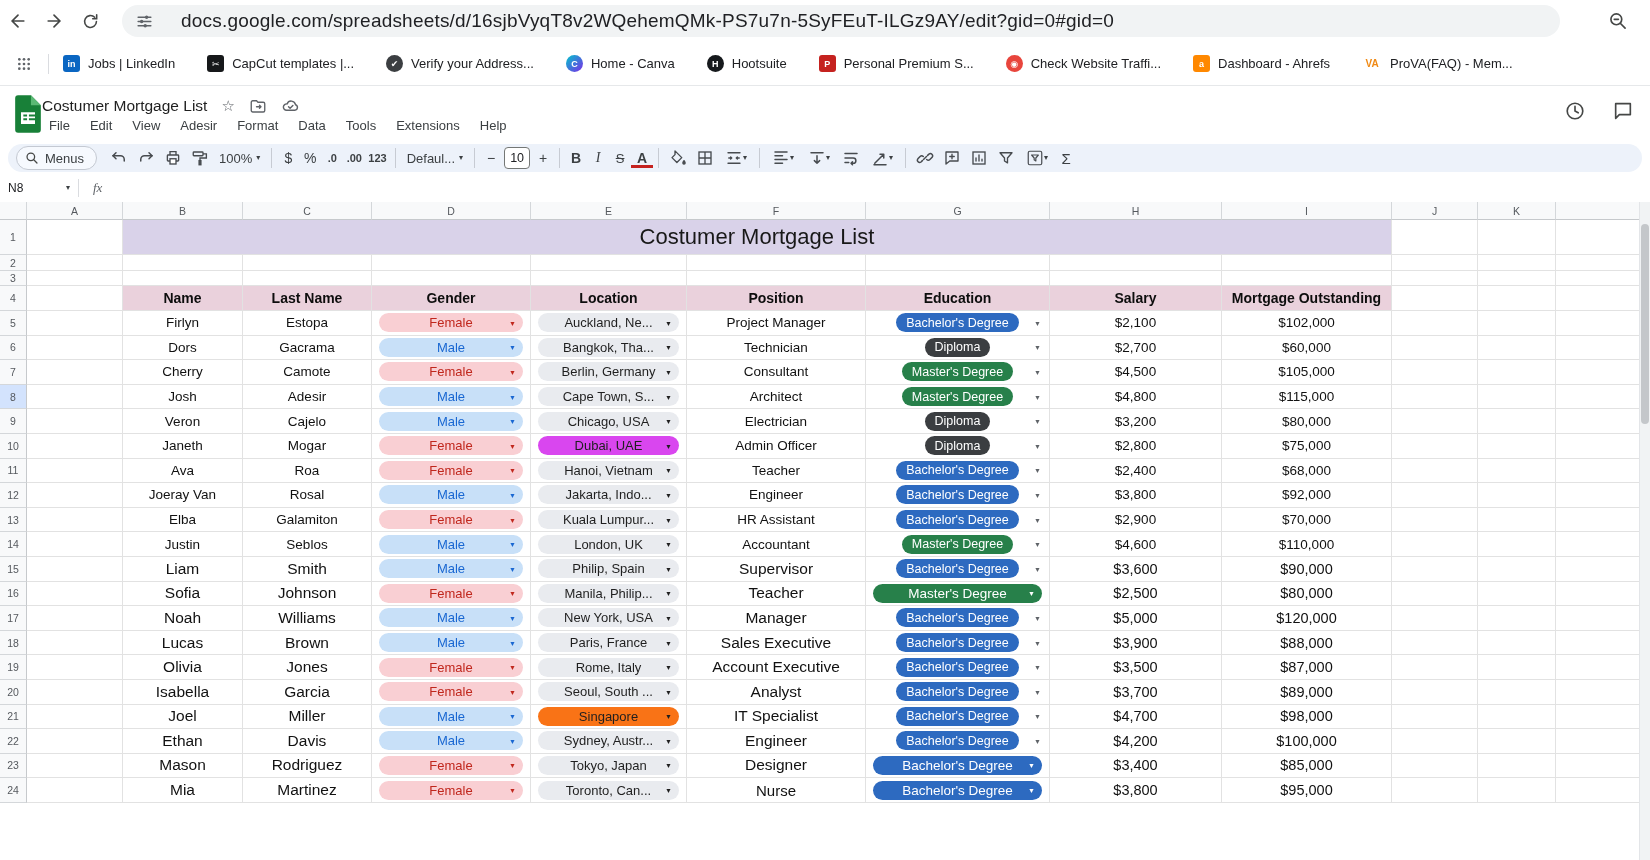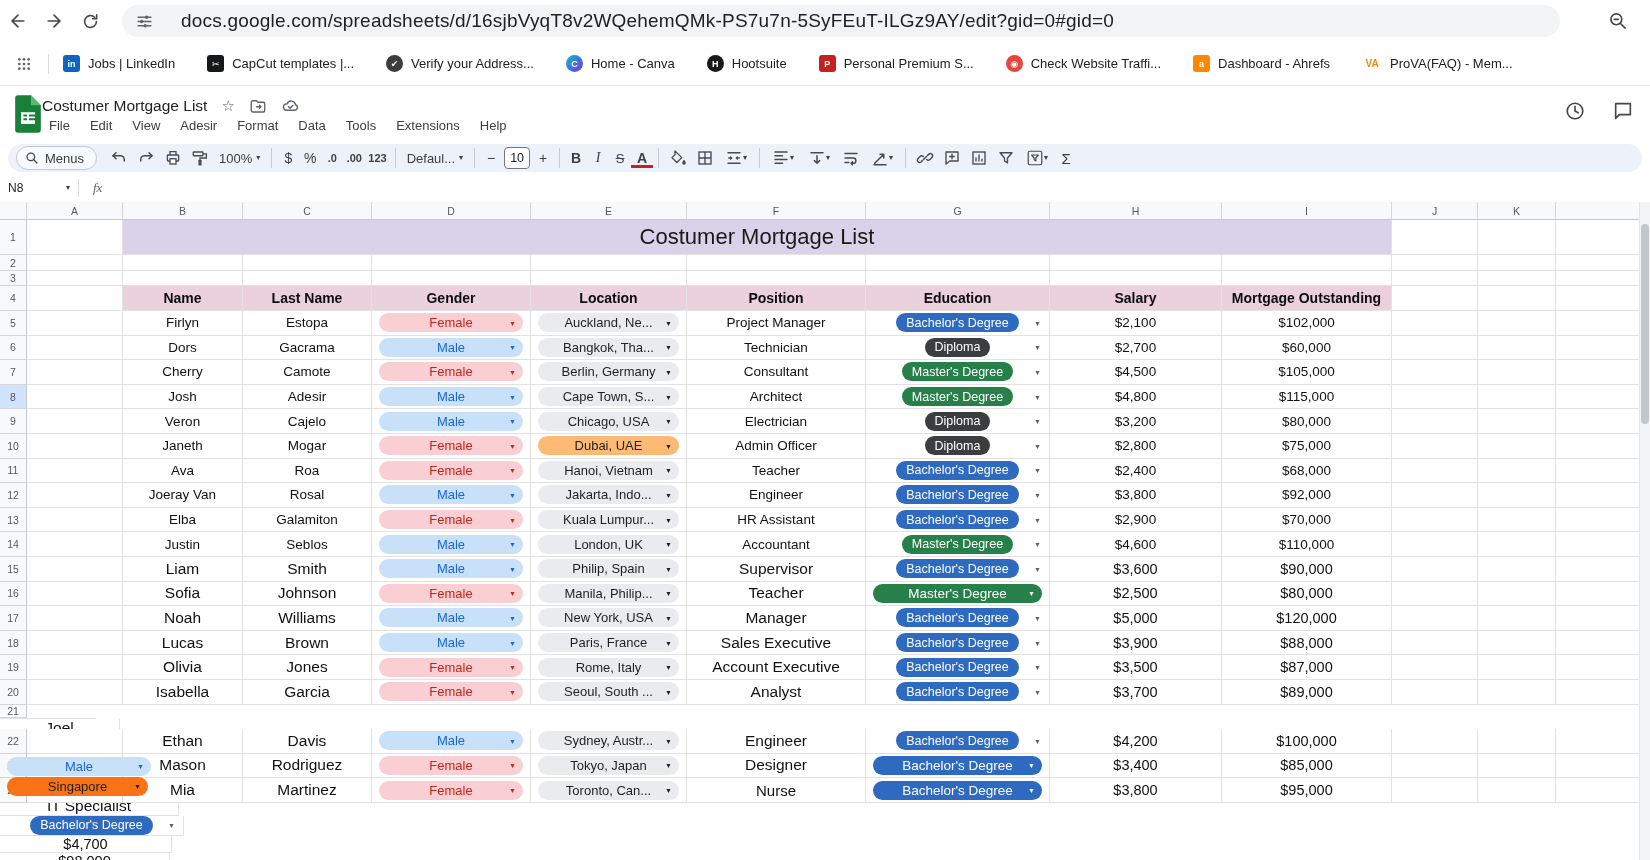--- a/index.html
+++ b/index.html
@@ -595,21 +595,21 @@
       <div class="cell" style="width: 96px;"></div>
       <div class="cell" style="width: 120px; font-size: 13.5px;">Janeth</div>
       <div class="cell" style="width: 129px; font-size: 13.5px;">Mogar</div>
       <div class="cell" style="width: 159px;">
         <div class="chip" style="background: rgb(249, 207, 211); color: rgb(192, 39, 29);">
           <span>Female</span>
           <span class="arr" style="color: rgb(192, 39, 29);">▼</span>
         </div>
       </div>
       <div class="cell" style="width: 156px;">
-        <div class="chip" style="background: #fdba74; color: rgb(31, 31, 31);">
+        <div class="chip" style="background: #d946ef; color: rgb(31, 31, 31);">
           <span>Dubai, UAE</span>
           <span class="arr" style="color: rgb(31, 31, 31);">▼</span>
         </div>
       </div>
       <div class="cell" style="width: 179px; font-size: 13.5px;">Admin Officer</div>
       <div class="cell" style="width: 184px;">
         <div class="eduwrap">
           <span class="educhip" style="background: rgb(59, 62, 65);">Diploma</span>
           <span class="eduarr">▼</span>
         </div>
@@ -913,21 +913,21 @@
           <span class="educhip" style="background: rgb(45, 106, 192);">Bachelor's Degree</span>
           <span class="eduarr">▼</span>
         </div>
       </div>
       <div class="cell" style="width: 172px; font-size: 14.5px;">$3,700</div>
       <div class="cell" style="width: 170px; font-size: 14.5px;">$89,000</div>
       <div class="cell" style="width: 86px;"></div>
       <div class="cell" style="width: 78px;"></div>
       <div class="cell" style="width: 84px;"></div>
     </div>
-    <div class="grow" style="height: 24.6px; flex-direction: column;">
+    <div class="grow" style="height: 24.6px;">
       <div class="rowhead" style="width: 27px;">21</div>
       <div class="cell" style="width: 96px;"></div>
       <div class="cell" style="width: 120px; font-size: 15.5px;">Joel</div>
       <div class="cell" style="width: 129px; font-size: 15.5px;">Miller</div>
       <div class="cell" style="width: 159px;">
         <div class="chip" style="background: rgb(200, 224, 248); color: rgb(25, 103, 210);">
           <span>Male</span>
           <span class="arr" style="color: rgb(25, 103, 210);">▼</span>
         </div>
       </div>

